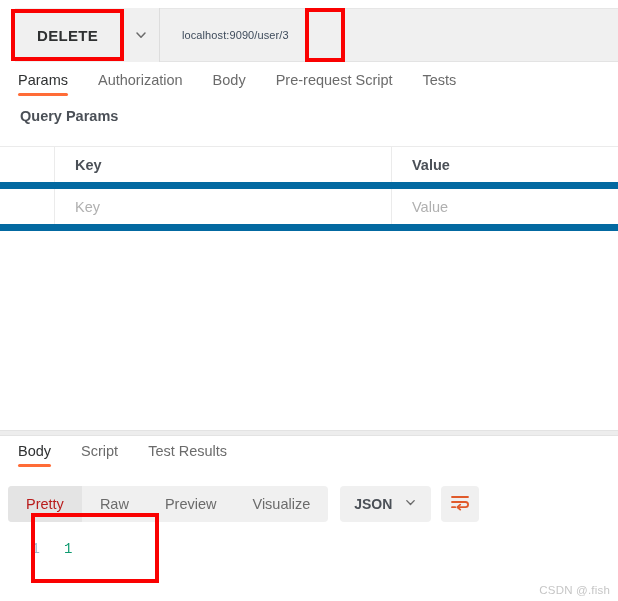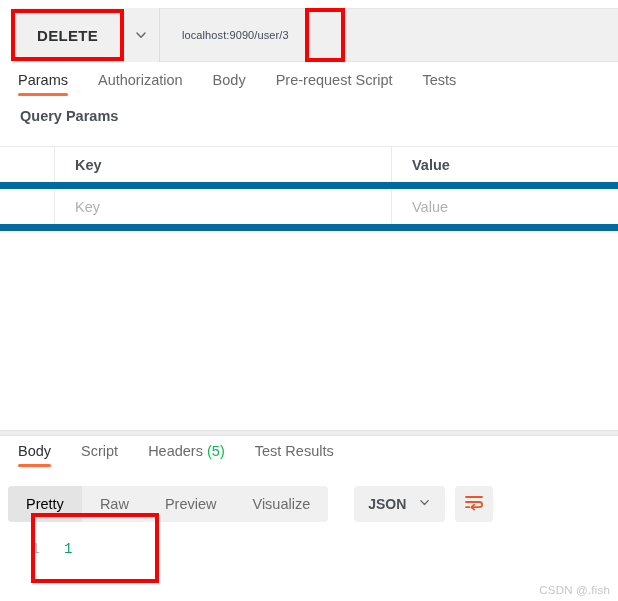--- a/index.html
+++ b/index.html
@@ -199,30 +199,30 @@
     align-items: center;
     justify-content: center;
     font-size: 14.5px;
     color: #6b6b6b;
     padding: 0 18px;
     cursor: pointer;
     white-space: nowrap;
   }
   .seg.active {
     background: #e4e4e4;
-    color: #000000;
+    color: #b91c1c;
   }
   .fmt-select {
     display: flex;
     align-items: center;
     justify-content: center;
     background: #f0f0f0;
     border-radius: 4px;
     height: 36px;
-    margin-left: 26px;
+    margin-left: 12px;
     padding: 0 14px;
     cursor: pointer;
   }
   .fmt-label {
     font-size: 14px;
     font-weight: bold;
     color: #4b5057;
     margin-right: 12px;
   }
   .wrap-btn {
@@ -333,24 +333,20 @@
 </div>
 
 <div class="pane-divider"></div>
 
 <div class="res-tabs">
   <div class="tab active" style="margin-left:8px;">
     <span>Body</span>
   </div>
   <div class="tab">
     <span>Script</span>
-  </div>
-  <div class="tab">
-    <span>Headers</span>
-    <span class="count-green">(5)</span>
   </div>
   <div class="tab">
     <span>Test Results</span>
   </div>
 </div>
 
 <div class="res-toolbar">
   <div class="segmented">
     <div class="seg active">
       <span>Pretty</span>

